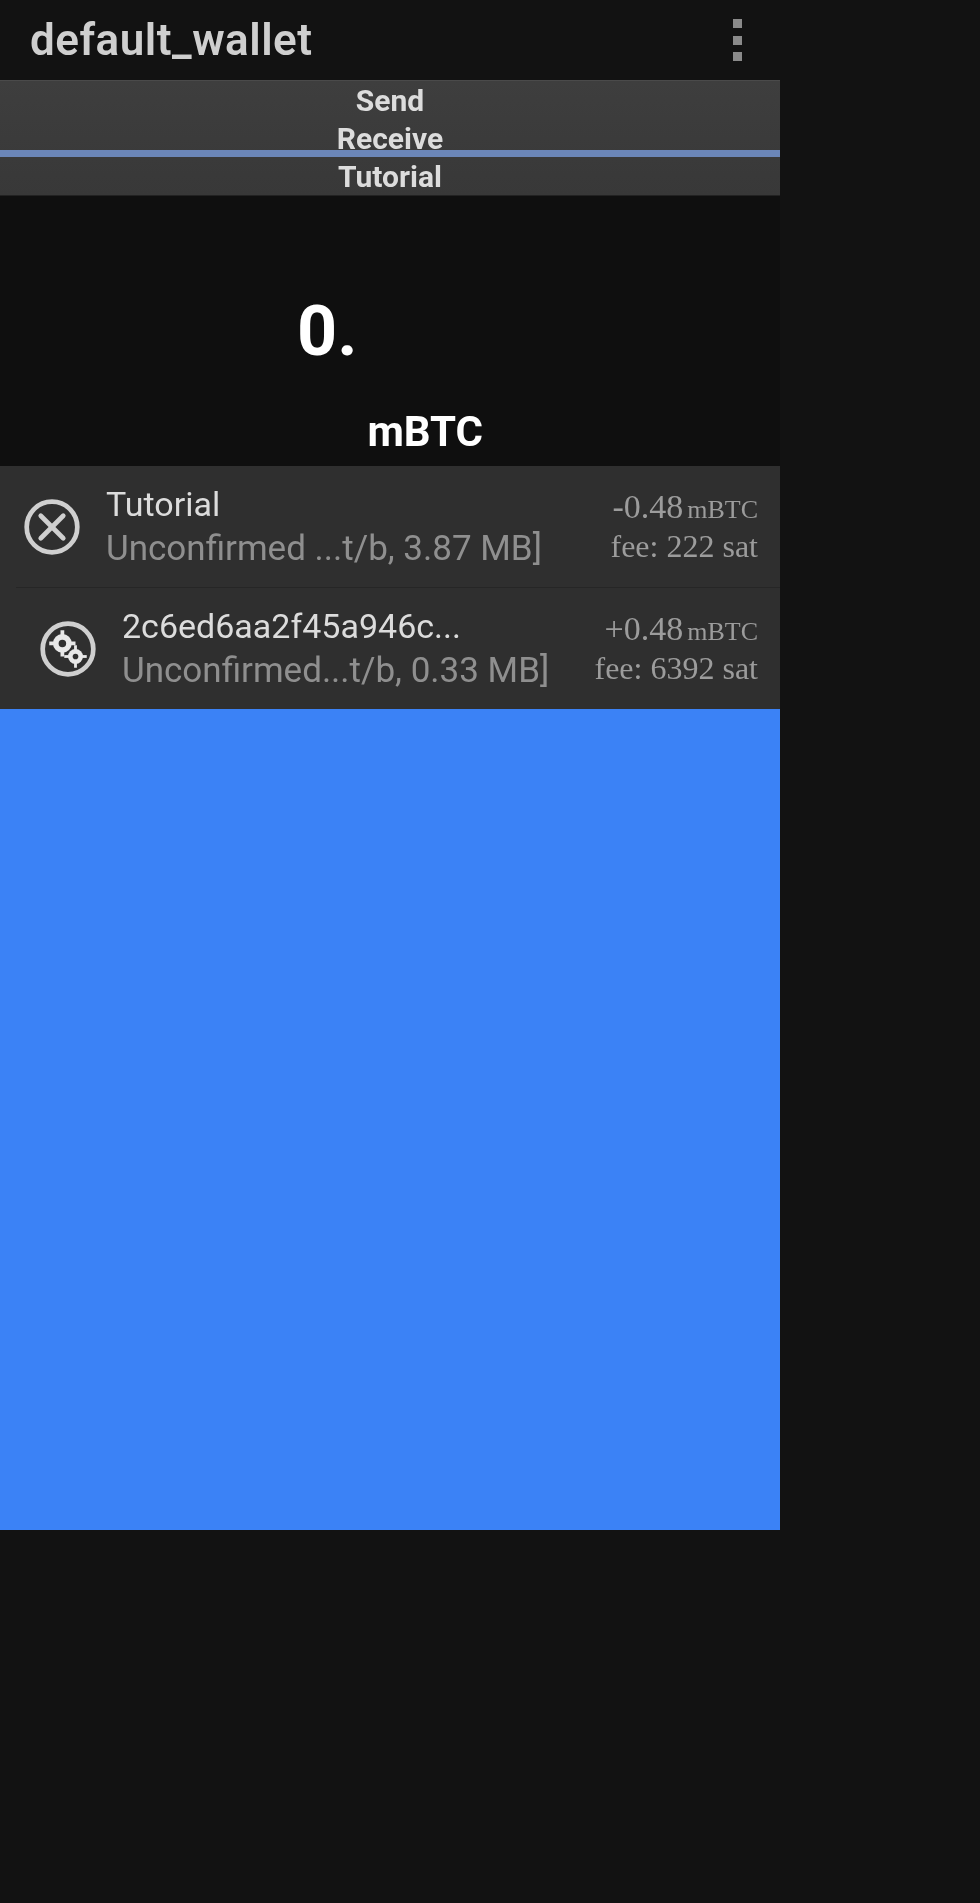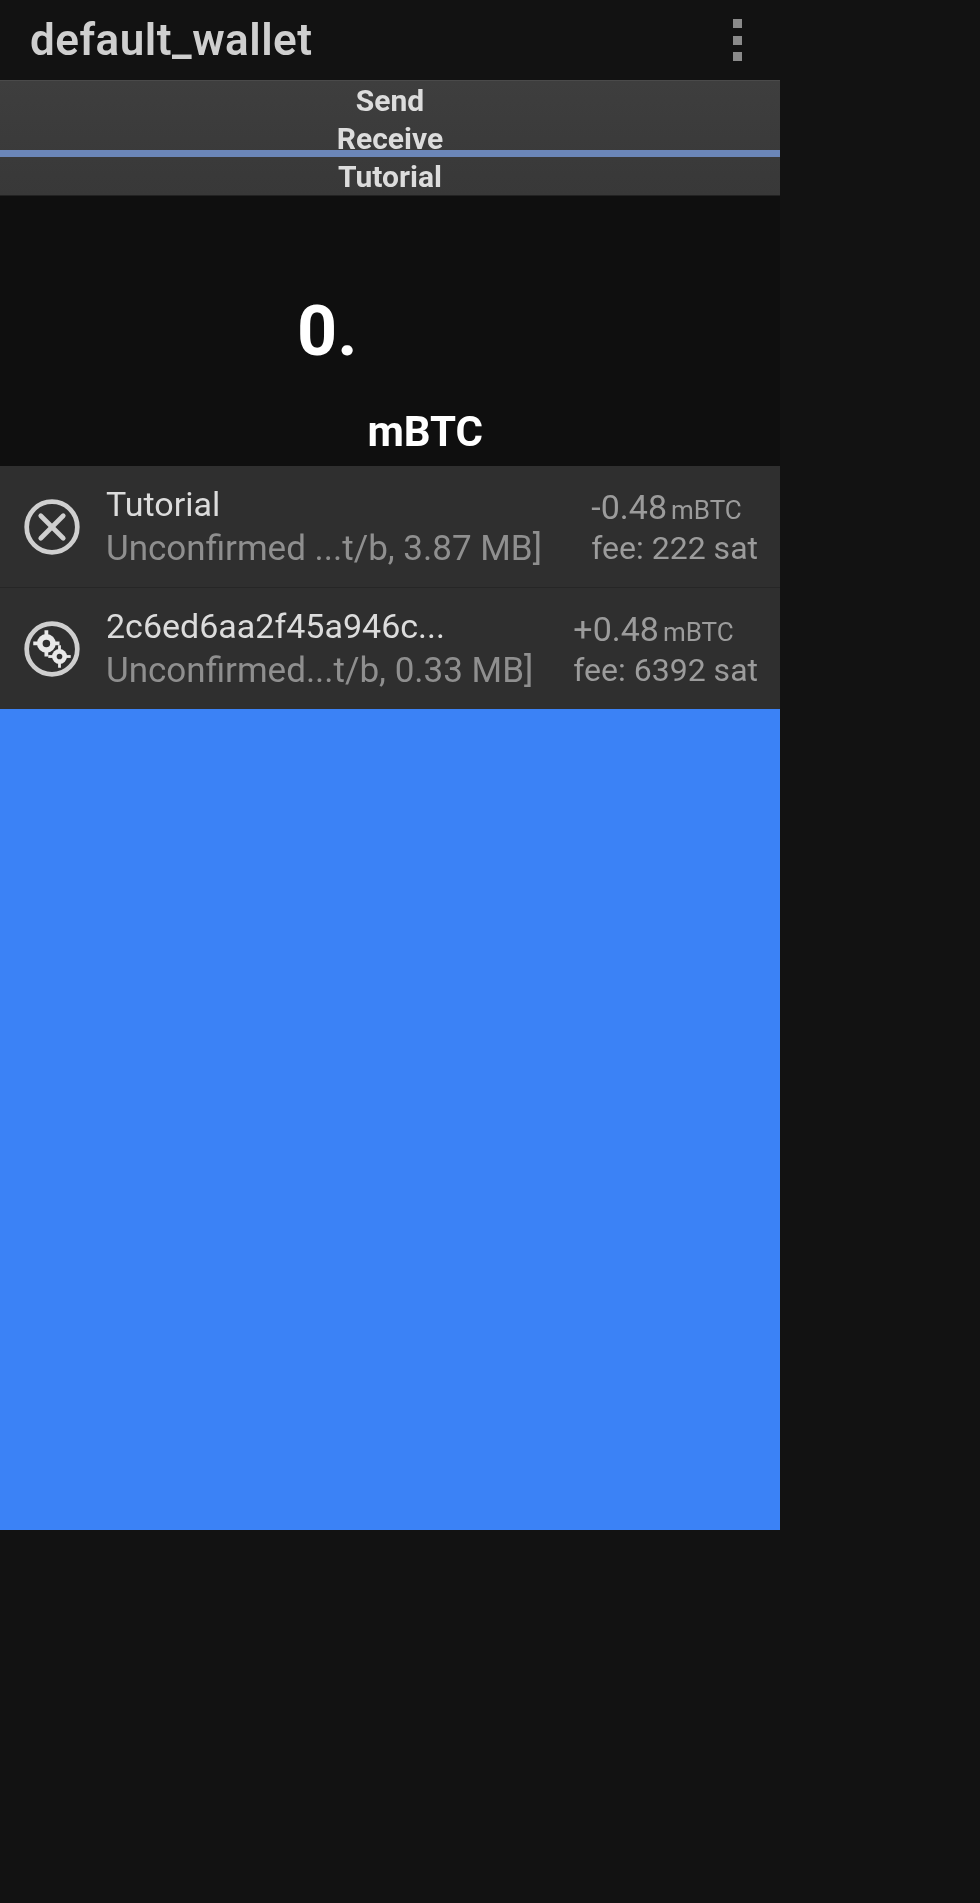--- a/index.html
+++ b/index.html
@@ -100,40 +100,40 @@
     .txlist {
       background: #2f2f2f;
     }
     .tx {
       display: flex;
       align-items: center;
       padding: 18px 22px;
       gap: 24px;
       cursor: pointer;
     }
-    .tx + .tx { border-top: 1px solid #262626; }
+    .tx + .tx { border-top: 1px solid #262626; margin-left: 16px; }
     .tx .icon {
       width: 60px; height: 60px;
       flex: 0 0 60px;
       display: flex; align-items: center; justify-content: center;
     }
     .tx .icon svg { width: 60px; height: 60px; }
     .tx .mid { flex: 1; min-width: 0; }
     .tx .mid .line1 {
       font-size: 34px;
       color: #dcdcdc;
       margin-bottom: 4px;
       white-space: nowrap; overflow: hidden; text-overflow: ellipsis;
     }
     .tx .mid .line2 {
       font-size: 35px;
       color: #8f8f8f;
       white-space: nowrap; overflow: hidden; text-overflow: ellipsis;
     }
-    .tx .right { text-align: left; flex: 0 0 auto; }
+    .tx .right { text-align: right; flex: 0 0 auto; font-family: Liberation Serif, serif; }
     .tx .right .amt {
       font-size: 34px;
       color: #9c9c9c;
     }
     .tx .right .amt .u { font-size: 26px; margin-left: 4px; }
     .tx .right .fee {
       font-size: 32px;
       color: #9c9c9c;
       margin-top: 2px;
     }

